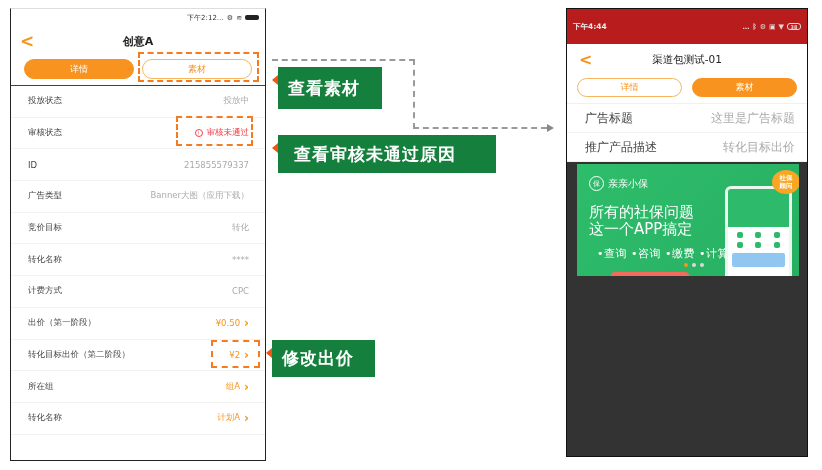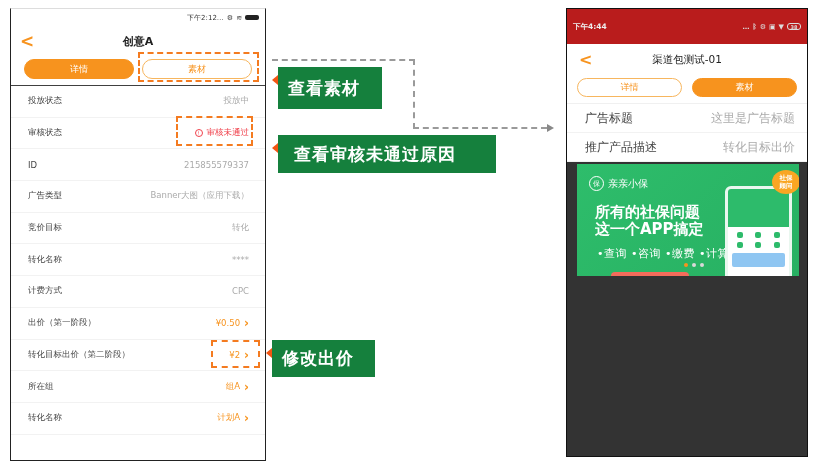--- a/index.html
+++ b/index.html
@@ -90,21 +90,21 @@
     padding: 0 12px 0 18px; border-bottom: 1px solid #f2f2f2; font-size: 12px;
   }
 
   
   .banner {
     position: absolute; left: 10px; top: 155px; width: 222px; height: 112px;
     background: linear-gradient(135deg, #2ebd6b, #27b062); overflow: hidden;
   }
   .bn-logo { position: absolute; left: 12px; top: 12px; display: flex; align-items: center; gap: 4px; color: #fff; font-size: 10px; }
   .bn-logo-circle { width: 15px; height: 15px; border: 1.5px solid #fff; border-radius: 50%; font-size: 7px; display: flex; align-items: center; justify-content: center; }
-  .bn-h1 { position: absolute; left: 18px; top: 40px; color: #fff; font-size: 15px; font-weight: bold; line-height: 17px; }
+  .bn-h1 { position: absolute; left: 12px; top: 40px; color: #fff; font-size: 15px; font-weight: normal; line-height: 17px; }
   .bn-feats { position: absolute; left: 20px; top: 82px; color: #fff; font-size: 11px; letter-spacing: 0.5px; }
   .bn-phone {
     position: absolute; left: 148px; top: 22px; width: 67px; height: 100px; background: #fff; border-radius: 6px;
     border: 3px solid #e9f7ef;
   }
   .bn-phone-top { height: 38px; background: #2dbb6b; border-radius: 3px 3px 0 0; }
   .bn-phone-grid { display: grid; grid-template-columns: repeat(3, 1fr); gap: 4px; padding: 5px; }
   .bn-phone-grid span { width: 6px; height: 6px; background: #2dbb6b; border-radius: 2px; margin: 0 auto; }
   .bn-phone-card { margin: 0 4px; height: 14px; background: #8fc6f2; border-radius: 2px; }
   .bn-badge {

